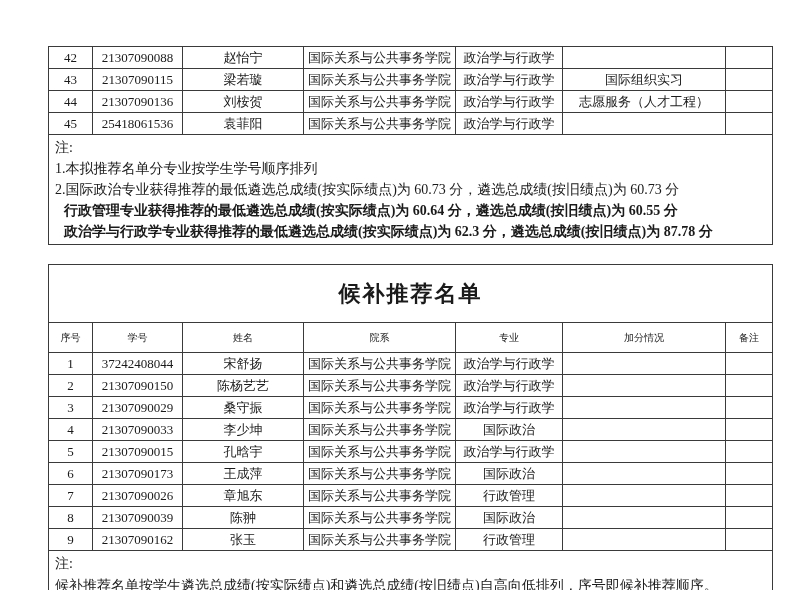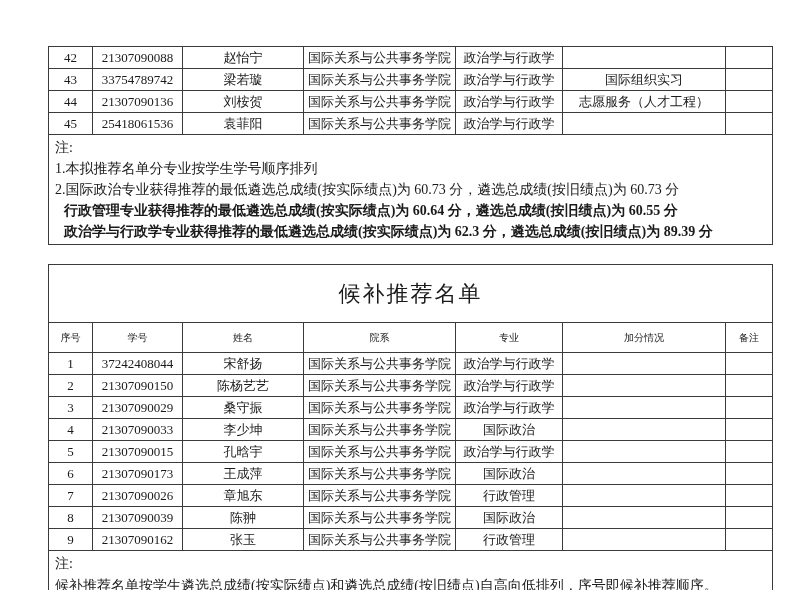--- a/index.html
+++ b/index.html
@@ -34,21 +34,21 @@
     vertical-align: middle;
     height: 22px;
     padding: 0 2px;
     overflow: hidden;
     white-space: nowrap;
   }
   th { font-size: 10px; height: 30px; }
   .title-cell {
     height: 58px;
     font-size: 22px;
-    font-weight: normal;
+    font-weight: bold;
     letter-spacing: 2px;
   }
   .note-cell {
     text-align: left;
     vertical-align: top;
     white-space: normal;
     padding: 2px 6px 2px 6px;
     font-size: 14px;
   }
   #top-table .note-cell { height: 105px; }
@@ -77,21 +77,21 @@
           <td>42</td>
           <td>21307090088</td>
           <td>赵怡宁</td>
           <td>国际关系与公共事务学院</td>
           <td>政治学与行政学</td>
           <td></td>
           <td></td>
         </tr>
         <tr>
           <td>43</td>
-          <td>33754789742</td>
+          <td>21307090115</td>
           <td>梁若璇</td>
           <td>国际关系与公共事务学院</td>
           <td>政治学与行政学</td>
           <td>国际组织实习</td>
           <td></td>
         </tr>
         <tr>
           <td>44</td>
           <td>21307090136</td>
           <td>刘桉贺</td>
@@ -110,21 +110,21 @@
           <td></td>
         </tr>
       </tbody>
     <tbody>
       <tr>
         <td class="note-cell" colspan="7">
           <div class="note-line">注:</div>
           <div class="note-line">1.本拟推荐名单分专业按学生学号顺序排列</div>
           <div class="note-line">2.国际政治专业获得推荐的最低遴选总成绩(按实际绩点)为 60.73 分，遴选总成绩(按旧绩点)为 60.73 分</div>
           <div class="note-line indent">行政管理专业获得推荐的最低遴选总成绩(按实际绩点)为 60.64 分，遴选总成绩(按旧绩点)为 60.55 分</div>
-          <div class="note-line indent">政治学与行政学专业获得推荐的最低遴选总成绩(按实际绩点)为 62.3 分，遴选总成绩(按旧绩点)为 89.39 分</div>
+          <div class="note-line indent">政治学与行政学专业获得推荐的最低遴选总成绩(按实际绩点)为 62.3 分，遴选总成绩(按旧绩点)为 87.78 分</div>
         </td>
       </tr>
     </tbody>
   </table>
 
   <table id="waitlist-table">
     <colgroup>
       <col style="width:44px">
         <col style="width:90px">
         <col style="width:121px">

